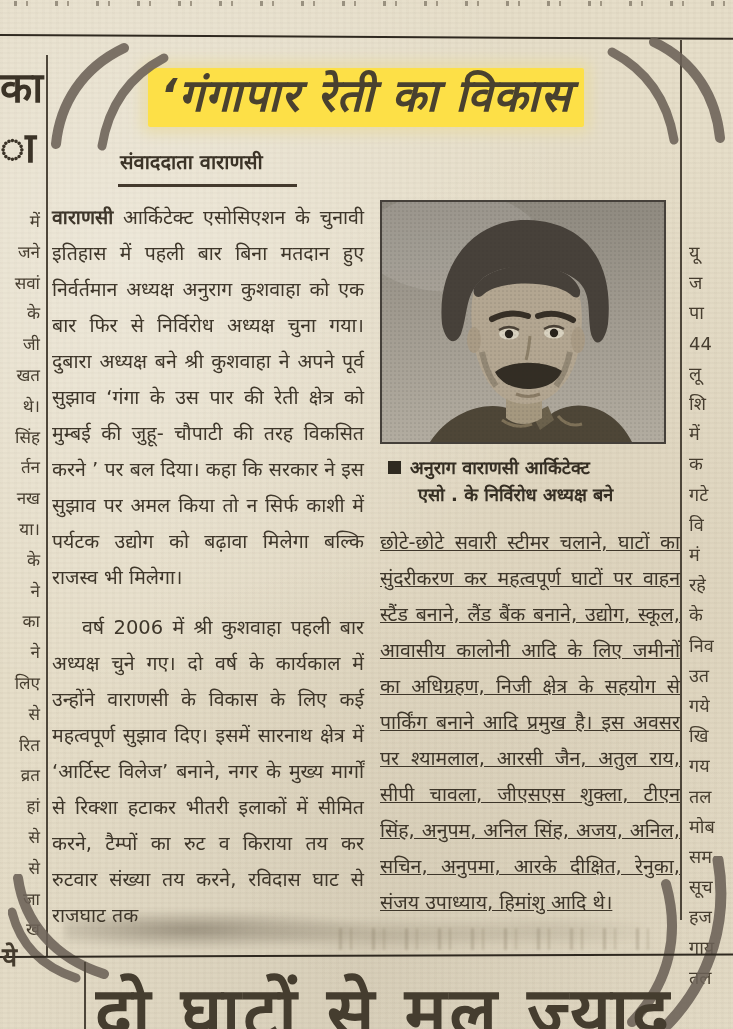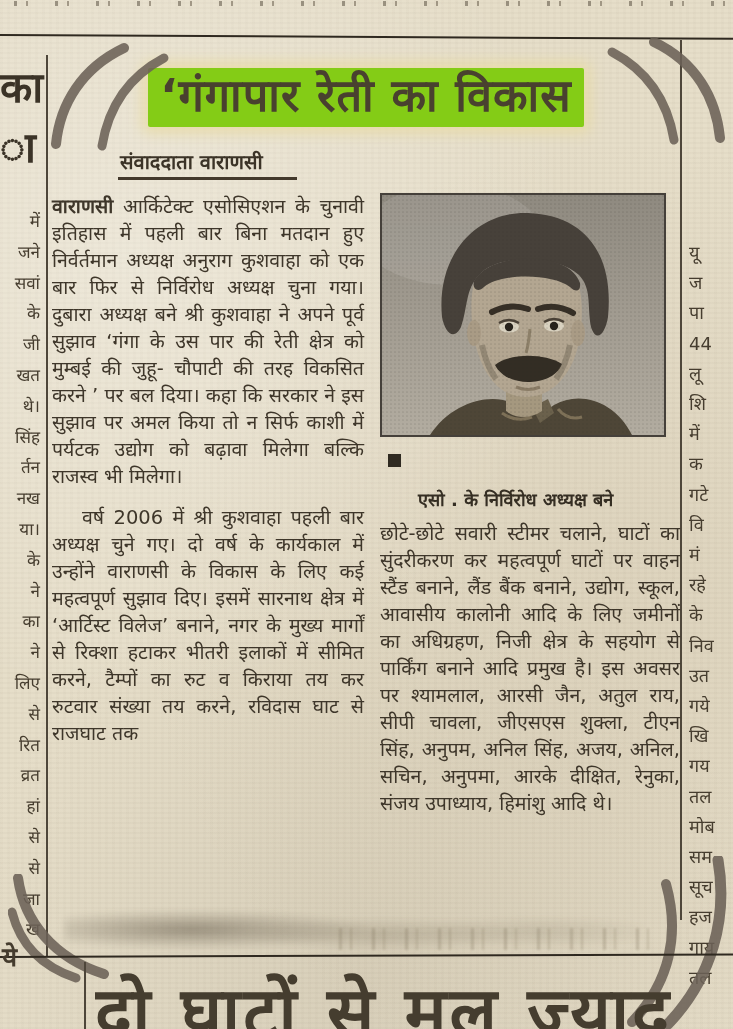--- a/index.html
+++ b/index.html
@@ -18,36 +18,36 @@
   .abs{position:absolute;}
   
   .top-frag-row{left:0;top:1px;width:733px;height:9px;opacity:.55;
     background:repeating-linear-gradient(90deg, transparent 0 14px, #5c5344 14px 17px, transparent 17px 26px, #6a5f4e 26px 28px, transparent 28px 41px);
     clip-path:polygon(0 0,100% 0,100% 55%,0 55%);}
   .rule-h{background:#2f2920;height:2px;}
   .rule-v{background:#4e463a;width:2px;}
   
   .article{left:52px;top:58px;width:628px;}
   .headline{text-align:center;font-weight:bold;color:#49412f;line-height:76px;font-size:45px;letter-spacing:1px;}
-  .hl-mark{background:#84cc16;padding:1px 12px 5px 12px;border-radius:2px;box-shadow:0 0 14px 6px #e8dcab;}
+  .hl-mark{background:#fde047;padding:1px 12px 5px 12px;border-radius:2px;box-shadow:0 0 14px 6px #e8dcab;font-style:italic;}
   .byline-wrap{margin:14px 0 0 66px;}
   .byline{display:inline-block;font-weight:bold;font-size:20px;color:#3b3327;
-    border-bottom:3px solid #43392c;padding:0 34px 2px 2px;}
+    border-bottom:3px solid #43392c;padding:0 34px 9px 2px;}
   .cols{display:flex;gap:16px;margin-top:13px;}
   .col-left{width:312px;}
   .col-right{width:300px;}
-  .body-text{font-size:19.5px;line-height:27px;text-align:justify;color:#3e362a;margin:0;}
+  .body-text{font-size:19.5px;line-height:36px;text-align:justify;color:#3e362a;margin:0;}
   .body-text + .body-text{margin-top:14px;text-indent:30px;}
   .lead{font-weight:bold;}
   
   .photo-frame{width:282px;height:240px;border:2px solid #45403a;background:#9b968c;box-shadow:0 0 0 1px #d8d0bb inset;}
   .caption{margin-top:10px;padding-left:8px;font-weight:bold;font-size:18px;line-height:27px;color:#352e23;}
   .cap-bullet{display:inline-block;width:13px;height:13px;background:#2f2a21;margin-right:9px;}
-  .cap-l2{padding-left:30px;margin-top:12px;}
-  .col-right .body-text{margin-top:7px;}
+  .cap-l2{padding-left:30px;}
+  .col-right .body-text{margin-top:17px;text-decoration:underline;}
   
   .margin-col{display:flex;flex-direction:column;}
   .lm-head{left:0;top:58px;width:40px;text-align:left;font-weight:bold;font-size:42px;line-height:60px;color:#3b3327;}
   .lm-body{left:0;top:206px;width:40px;text-align:right;font-size:17px;line-height:30.8px;color:#463d2f;}
   .rm-body{left:689px;top:238px;width:44px;text-align:left;font-size:18px;line-height:30.2px;color:#463d2f;}
   
   .pen{stroke:#6b6156;fill:none;stroke-linecap:round;opacity:.88;}
   
   .smudge{left:64px;top:908px;width:580px;height:48px;filter:blur(3px);opacity:.8;
     background:
@@ -189,21 +189,21 @@
           <path d="M113,170 C128,158 162,158 180,169 C175,182 159,187 146,187 C133,187 119,182 113,170 Z" fill="#332d24"></path>
 
           <path d="M134,192 q12,5 24,0" stroke="#8a7c66" stroke-width="3" fill="none"></path>
 
           <path d="M100,150 q4,20 14,34" stroke="rgba(90,80,65,0.35)" stroke-width="6" fill="none"></path>
           <path d="M188,150 q-4,20 -14,34" stroke="rgba(90,80,65,0.35)" stroke-width="6" fill="none"></path>
           <rect width="282" height="240" fill="url(#halftone)"></rect>
         </svg>
       </div>
       <div class="caption">
-        <div><span class="cap-bullet"></span></div>
+        <div><span class="cap-bullet"></span><span>अनुराग वाराणसी आर्किटेक्ट</span></div>
         <div class="cap-l2">एसो . के निर्विरोध अध्यक्ष बने</div>
       </div>
       <p class="body-text">छोटे-छोटे सवारी स्टीमर चलाने, घाटों का सुंदरीकरण कर महत्वपूर्ण घाटों पर वाहन स्टैंड बनाने, लैंड बैंक बनाने, उद्योग, स्कूल, आवासीय कालोनी आदि के लिए जमीनों का अधिग्रहण, निजी क्षेत्र के सहयोग से पार्किंग बनाने आदि प्रमुख है। इस अवसर पर श्यामलाल, आरसी जैन, अतुल राय, सीपी चावला, जीएसएस शुक्ला, टीएन सिंह, अनुपम, अनिल सिंह, अजय, अनिल, सचिन, अनुपमा, आरके दीक्षित, रेनुका, संजय उपाध्याय, हिमांशु आदि थे।</p>
     </div>
   </div>
 </div>
 
 <svg class="abs" style="left:48px;top:42px;" width="150" height="110">
   <path class="pen" stroke-width="10" d="M76,6 C34,26 12,62 8,102"></path>
   <path class="pen" stroke-width="9" d="M116,16 C78,36 60,68 54,104"></path>

